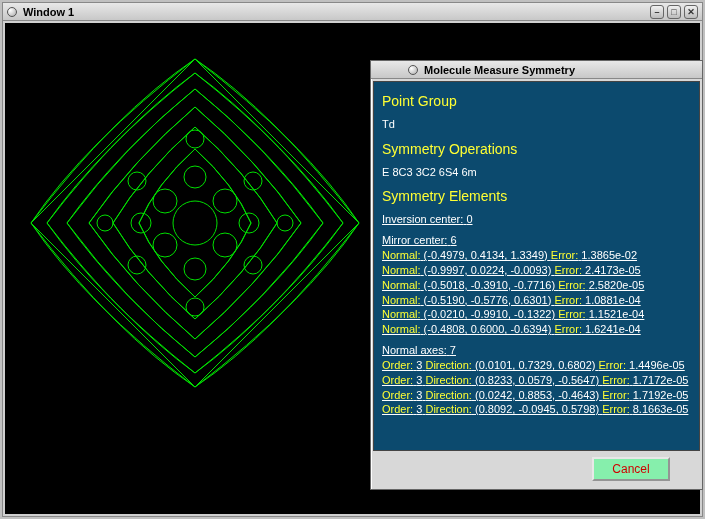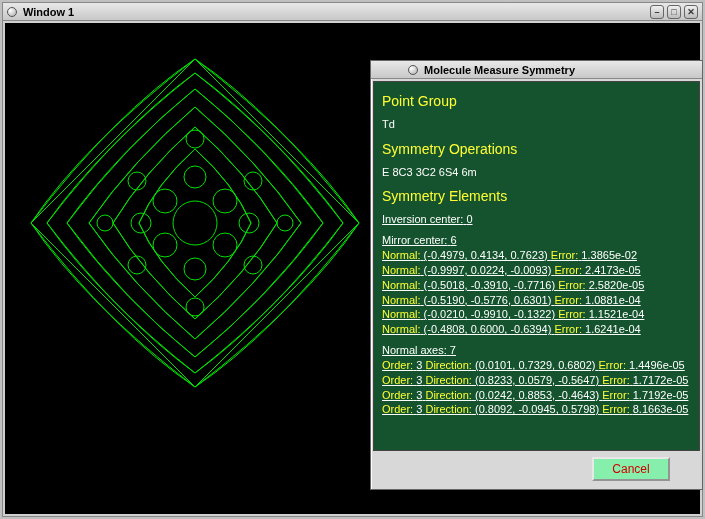--- a/index.html
+++ b/index.html
@@ -76,21 +76,21 @@
     background: #d8d8d8;
     border: 1px solid #666;
     box-shadow: 1px 1px 0 #fff inset;
   }
   .dialog .titlebar { height: 18px; padding-left: 37px; }
   .dialog .content {
     position: absolute;
     left: 2px; top: 20px;
     right: 2px;
     height: 370px;
-    background: #14532d;
+    background: #0c4a6e;
     color: #fff;
     font-family: Arial, sans-serif;
     font-size: 11px;
     padding: 6px 8px;
     overflow: hidden;
     line-height: 1.35;
     border: 1px solid #444;
     white-space: nowrap;
   }
   .dialog .content .heading {
@@ -202,21 +202,21 @@
       <span class="wh">Inversion center:</span>
       <span class="wh"> </span><span class="wh">0</span>
     </div>
     <div class="spacer"></div>
 
     <div class="row">
       <span class="wh">Mirror center:</span>
       <span class="wh"> </span><span class="wh">6</span>
     </div>
     <div id="mirrors">
-        <div class="row"><span class="yl">Normal:</span> <span class="wh">(-0.4979, 0.4134, 0.7623)</span> <span class="yl">Error:</span> <span class="wh">1.3865e-02</span></div>
+        <div class="row"><span class="yl">Normal:</span> <span class="wh">(-0.4979, 0.4134, 1.3349)</span> <span class="yl">Error:</span> <span class="wh">1.3865e-02</span></div>
         <div class="row"><span class="yl">Normal:</span> <span class="wh">(-0.9997, 0.0224, -0.0093)</span> <span class="yl">Error:</span> <span class="wh">2.4173e-05</span></div>
         <div class="row"><span class="yl">Normal:</span> <span class="wh">(-0.5018, -0.3910, -0.7716)</span> <span class="yl">Error:</span> <span class="wh">2.5820e-05</span></div>
         <div class="row"><span class="yl">Normal:</span> <span class="wh">(-0.5190, -0.5776, 0.6301)</span> <span class="yl">Error:</span> <span class="wh">1.0881e-04</span></div>
         <div class="row"><span class="yl">Normal:</span> <span class="wh">(-0.0210, -0.9910, -0.1322)</span> <span class="yl">Error:</span> <span class="wh">1.1521e-04</span></div>
         <div class="row"><span class="yl">Normal:</span> <span class="wh">(-0.4808, 0.6000, -0.6394)</span> <span class="yl">Error:</span> <span class="wh">1.6241e-04</span></div>
       </div>
     <div class="spacer"></div>
 
     <div class="row">
       <span class="wh">Normal axes:</span>

